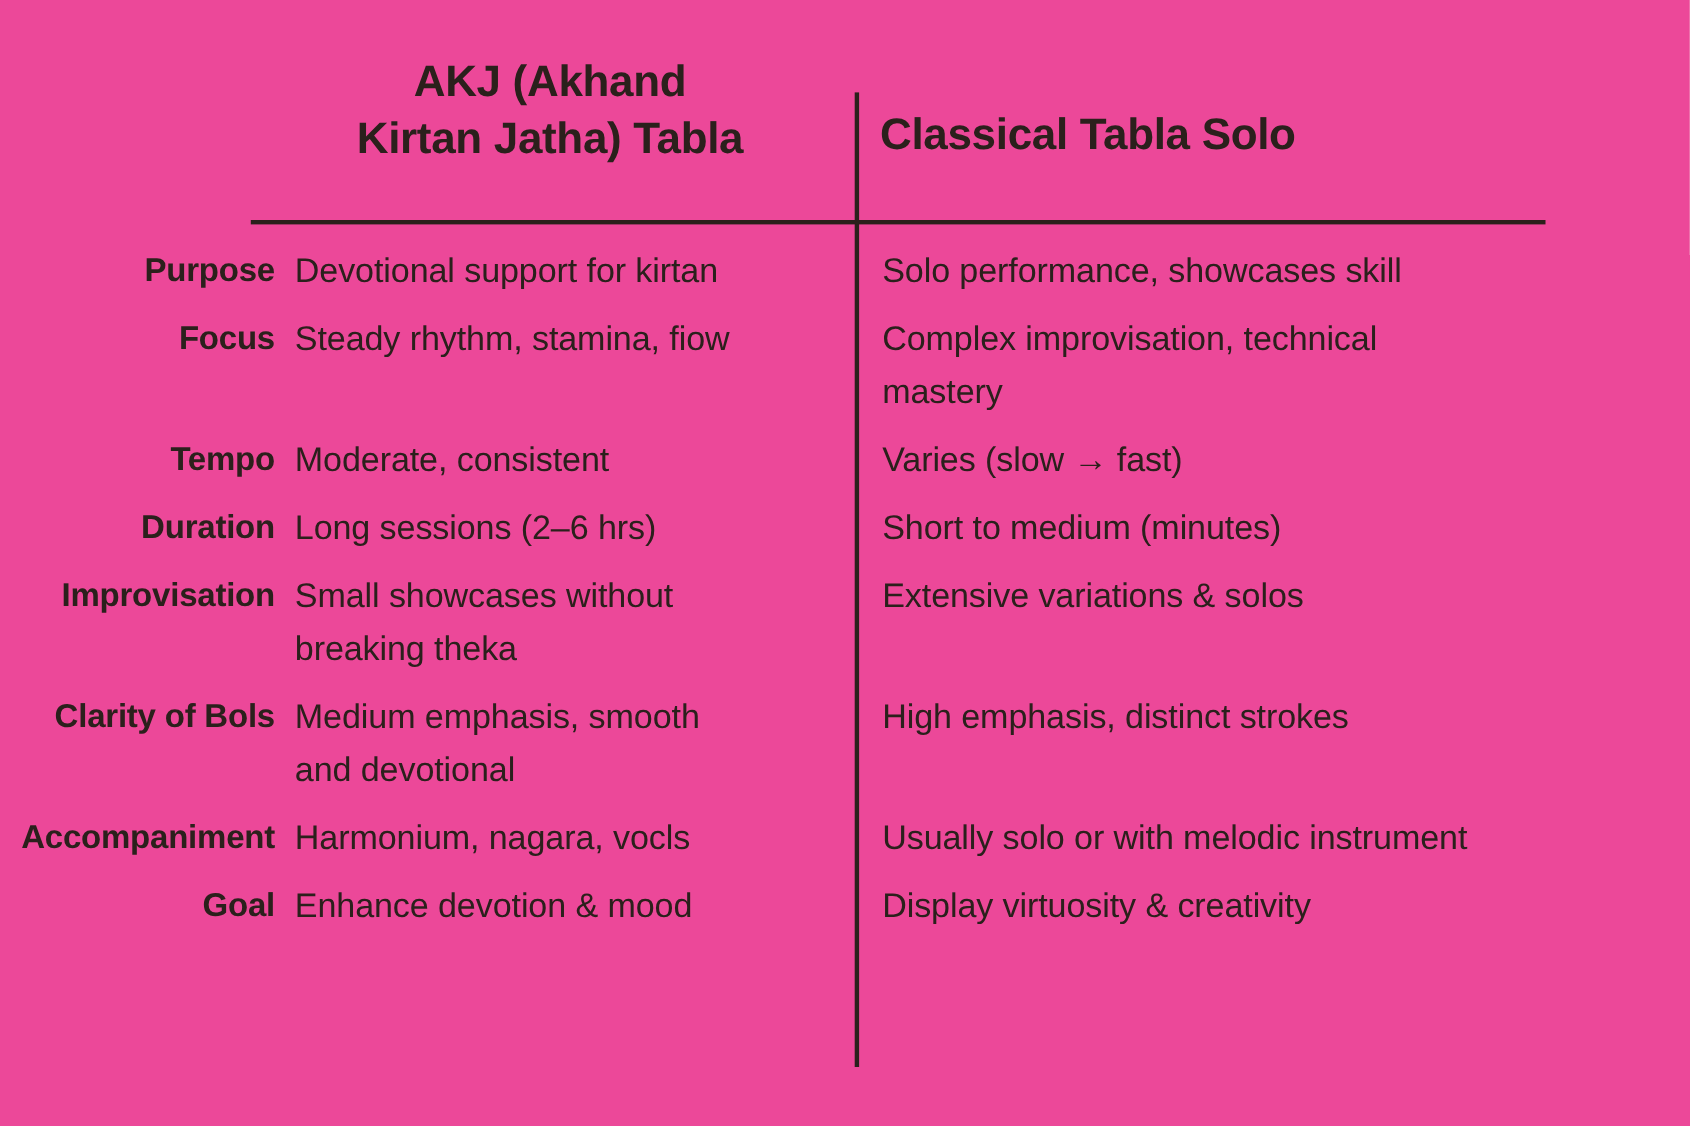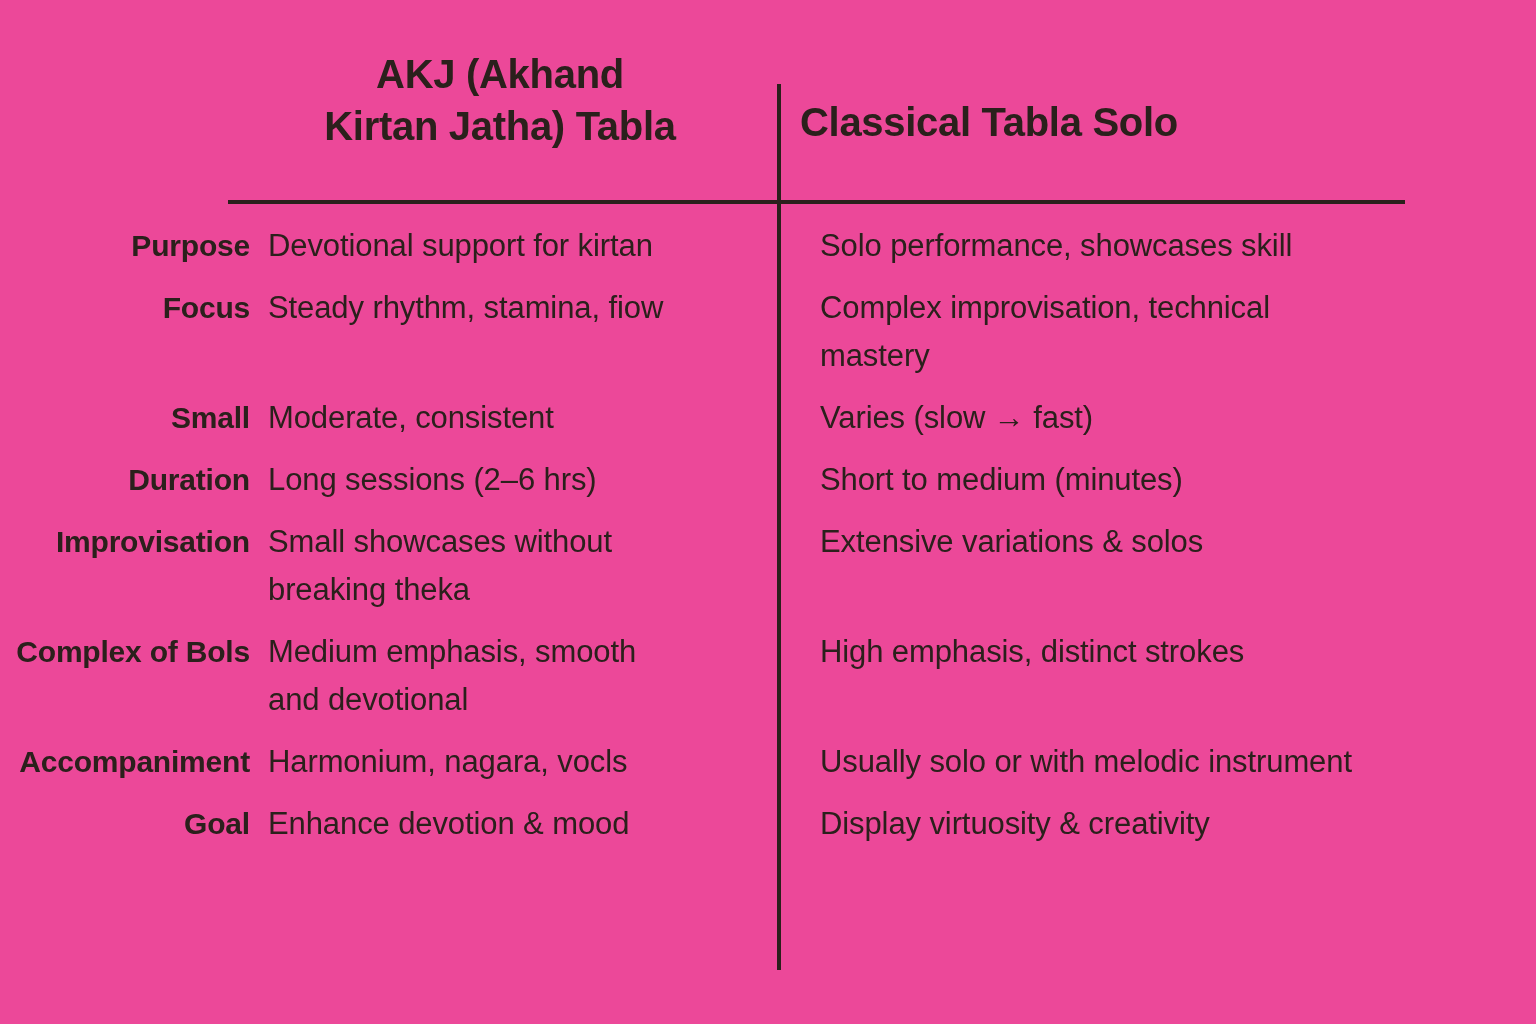--- a/index.html
+++ b/index.html
@@ -95,21 +95,21 @@
     padding-left: 16px;
     font-size: 31px;
     line-height: 48px;
     letter-spacing: -0.1px;
   }
   .row .spacer {
     grid-column: 3;
   }
   .row .val-right {
     grid-column: 4;
-    padding-left: 43px;
+    padding-left: 25px;
     font-size: 31px;
     line-height: 48px;
     letter-spacing: -0.1px;
   }
   .row .val-left .ln,
   .row .val-right .ln { display: block; }
 </style>
 </head>
 <body>
 
@@ -146,21 +146,21 @@
         <span class="ln">Steady rhythm, stamina, fiow</span>
       </div>
       <div class="spacer"></div>
       <div class="val-right">
         <span class="ln">Complex improvisation, technical</span>
         <span class="ln">mastery</span>
       </div>
     </div>
 
     <div class="row">
-      <div class="lbl">Small</div>
+      <div class="lbl">Tempo</div>
       <div class="val-left">
         <span class="ln">Moderate, consistent</span>
       </div>
       <div class="spacer"></div>
       <div class="val-right">
         <span class="ln">Varies (slow → fast)</span>
       </div>
     </div>
 
     <div class="row">
@@ -180,21 +180,21 @@
         <span class="ln">Small showcases without</span>
         <span class="ln">breaking theka</span>
       </div>
       <div class="spacer"></div>
       <div class="val-right">
         <span class="ln">Extensive variations &amp; solos</span>
       </div>
     </div>
 
     <div class="row">
-      <div class="lbl">Complex of Bols</div>
+      <div class="lbl">Clarity of Bols</div>
       <div class="val-left">
         <span class="ln">Medium emphasis, smooth</span>
         <span class="ln">and devotional</span>
       </div>
       <div class="spacer"></div>
       <div class="val-right">
         <span class="ln">High emphasis, distinct strokes</span>
       </div>
     </div>
 

